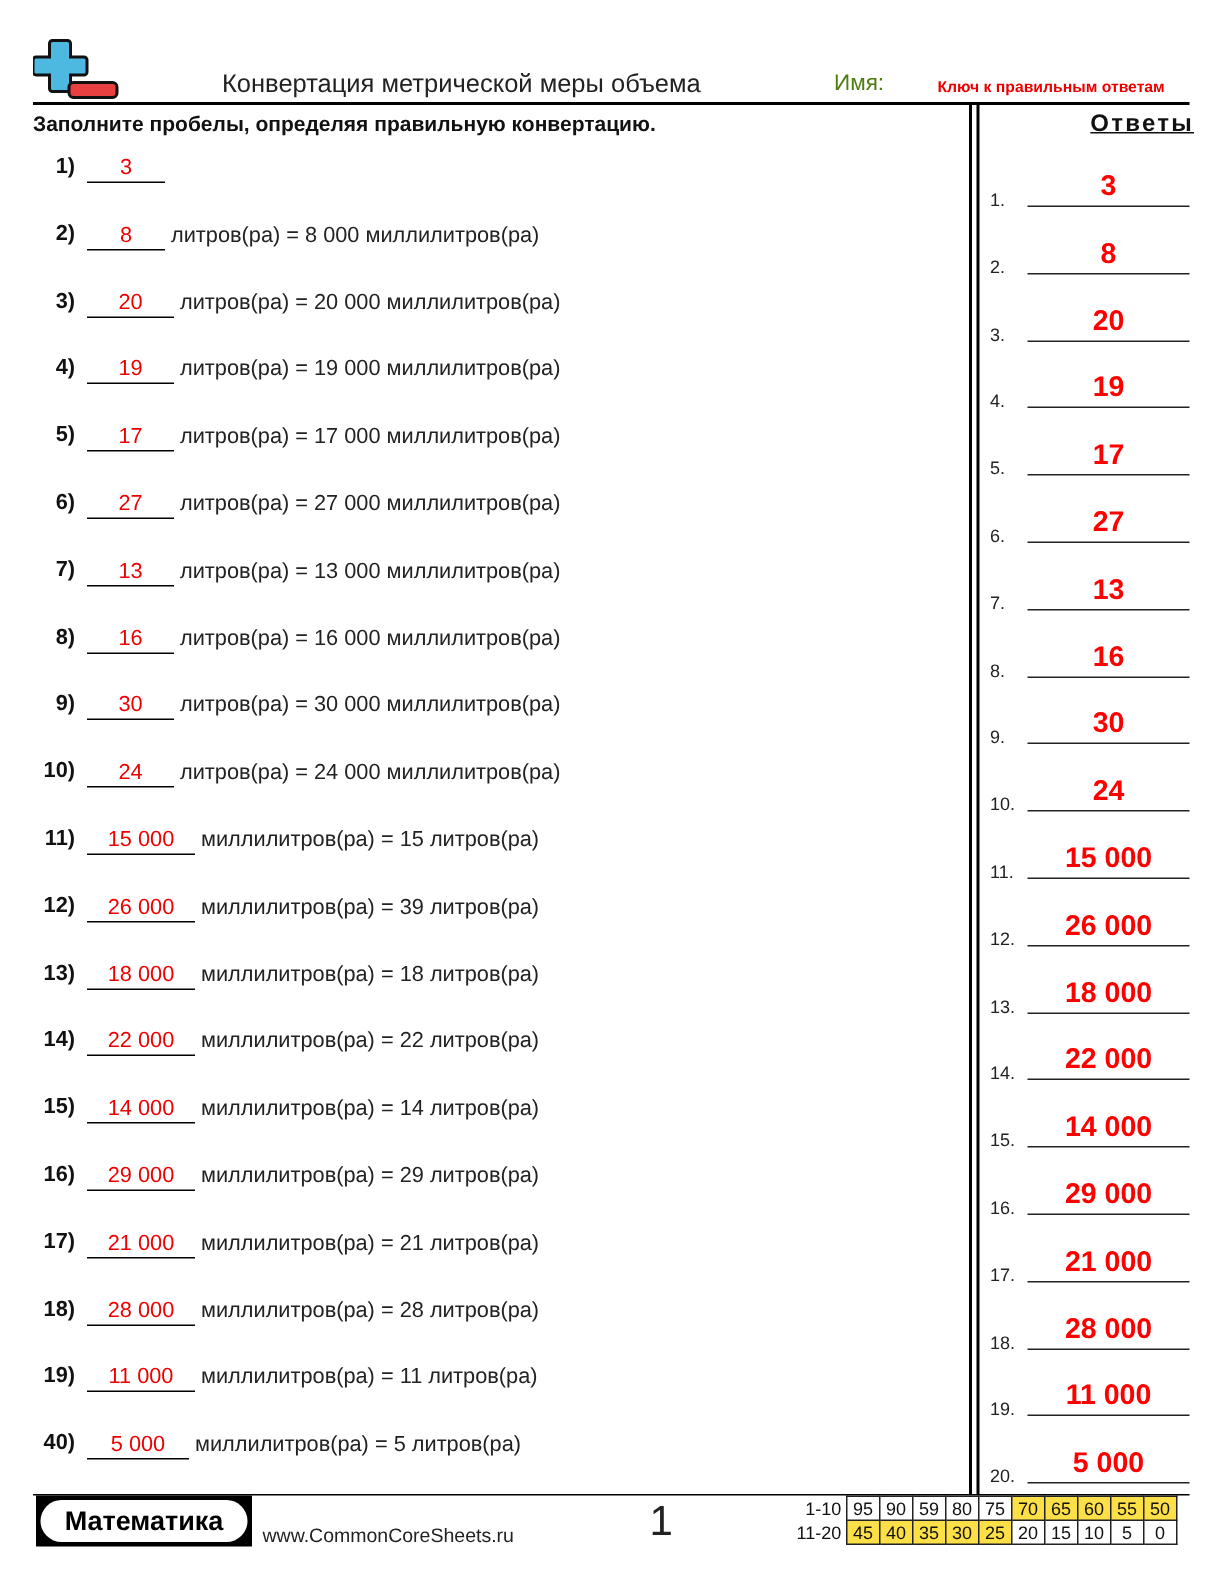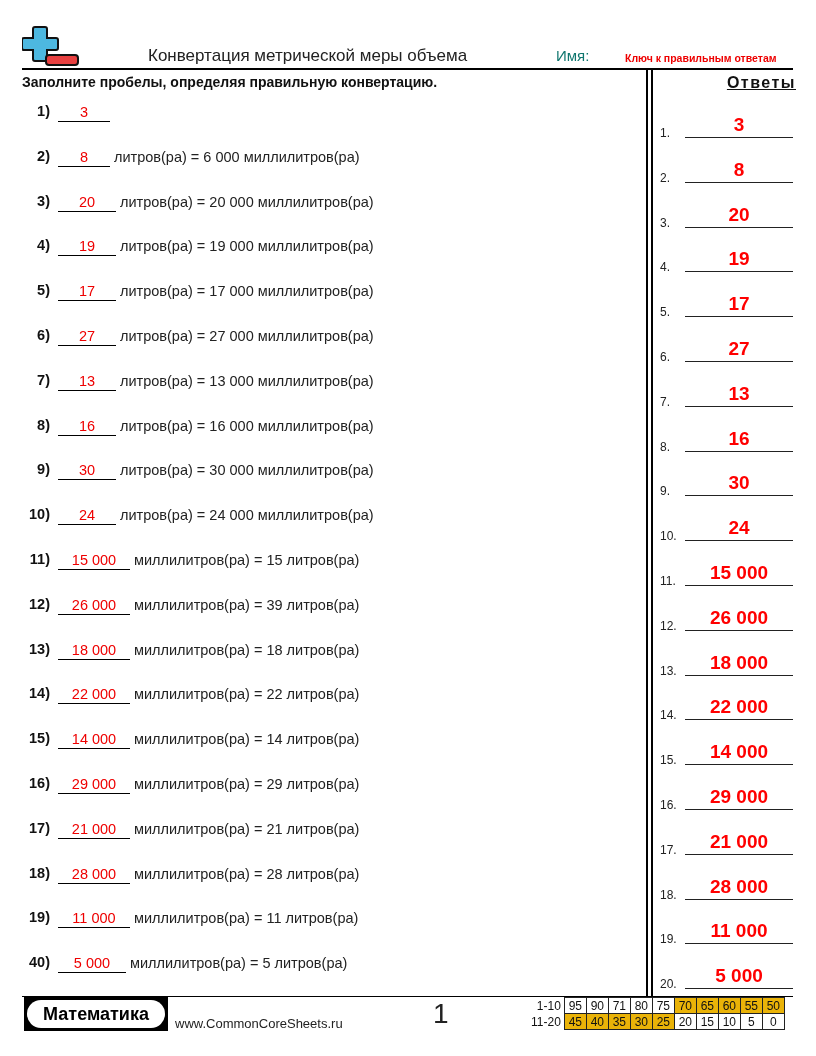--- a/index.html
+++ b/index.html
@@ -1,21 +1,21 @@
 <!DOCTYPE html>
 <html><head>
 <meta charset="utf-8">
 <style>
   html, body { margin:0; padding:0; background:#fff; }
   body { width:816px; height:1056px; position:relative; overflow:hidden;
          font-family:"Liberation Sans", "DejaVu Sans", sans-serif; color:#111; }
   .abs { position:absolute; }
   #logo { left:22px; top:25px; width:58px; height:42px; }
   #title { left:148px; top:46px; font-size:17px; color:#222; white-space:nowrap; }
-  #name-label { left:556px; top:47px; font-size:15px; color:#0f766e; }
+  #name-label { left:556px; top:47px; font-size:15px; color:#4d7c0f; }
   #name-value { left:625px; top:52px; font-size:10.5px; font-weight:bold; color:#e00; white-space:nowrap; }
   #header-rule { left:22px; top:68px; width:771px; height:2px; background:#000; }
   #instructions { left:22px; top:74px; font-size:14px; font-weight:bold; white-space:nowrap; }
   #divider-a { left:646px; top:68px; width:2px; height:928px; background:#000; }
   #divider-b { left:651px; top:68px; width:2px; height:928px; background:#000; }
   #answers-title { left:658px; top:74px; width:138px; text-align:right; font-size:16px; font-weight:bold;
                    letter-spacing:1.5px; text-decoration:underline; }
   .q-row { position:absolute; left:0; height:24px; font-size:14.5px; white-space:nowrap; }
   .q-num { position:absolute; right:0; width:50px; text-align:right; font-weight:bold; }
   .q-num-wrap { position:absolute; left:0; width:49px; top:0; }
@@ -28,21 +28,21 @@
            font-weight:bold; font-size:19px; }
   #footer-rule { left:22px; top:996px; width:771px; height:1px; background:#000; }
   #brand { left:24px; top:997px; width:144px; height:34px; background:#000; }
   #brand-pill { position:absolute; left:3px; top:3px; right:3px; bottom:3px; background:#fff; border-radius:15px;
                 font-weight:bold; font-size:18px; text-align:center; line-height:28px; color:#000; }
   #site { left:175px; top:1016px; font-size:13px; color:#222; }
   #page-num { left:433px; top:998px; font-size:28px; color:#222; }
   #score-table { left:528px; top:997px; border-collapse:collapse; font-size:12px; }
   #score-table td { border:1px solid #222; padding:0 3px; height:15px; text-align:center; min-width:15px; }
   #score-table td.lbl { border:none; text-align:right; padding-right:3px; }
-  #score-table td.hl { background:#eab308;text-align:center; }
+  #score-table td.hl { background:#fde047;text-align:center; }
 </style>
 </head>
 <body>
 
 <svg id="logo" class="abs" viewBox="0 0 58 42">
   <path d="M13 2 h10 a2 2 0 0 1 2 2 v9 h9 a2 2 0 0 1 2 2 v8 a2 2 0 0 1 -2 2 h-9 v9 a2 2 0 0 1 -2 2 h-10 a2 2 0 0 1 -2 -2 v-9 h-9 a2 2 0 0 1 -2 -2 v-8 a2 2 0 0 1 2 -2 h9 v-9 a2 2 0 0 1 2 -2z" fill="#4db8e0" stroke="#111" stroke-width="2"></path>
   <rect x="24" y="30" width="32" height="10" rx="3" fill="#e84040" stroke="#111" stroke-width="2"></rect>
 </svg>
 <div id="title" class="abs">Конвертация метрической меры объема</div>
 <div id="name-label" class="abs">Имя:</div>
@@ -59,21 +59,21 @@
       <span class="q-num-wrap">
         <span class="q-num" style="position:static;display:block;">1)</span>
       </span>
       <span class="q-blank" style="left:58px;width:52px;">3</span>
     </div>
     <div class="q-row" style="top: 147.8px; width: 640px;">
       <span class="q-num-wrap">
         <span class="q-num" style="position:static;display:block;">2)</span>
       </span>
       <span class="q-blank" style="left:58px;width:52px;">8</span>
-      <span class="q-text" style="left:114px;">литров(ра) = 6 000 миллилитров(ра)</span>
+      <span class="q-text" style="left:114px;">литров(ра) = 8 000 миллилитров(ра)</span>
     </div>
     <div class="q-row" style="top: 192.6px; width: 640px;">
       <span class="q-num-wrap">
         <span class="q-num" style="position:static;display:block;">3)</span>
       </span>
       <span class="q-blank" style="left:58px;width:58px;">20</span>
       <span class="q-text" style="left:120px;">литров(ра) = 20 000 миллилитров(ра)</span>
     </div>
     <div class="q-row" style="top: 237.4px; width: 640px;">
       <span class="q-num-wrap">
@@ -303,21 +303,21 @@
   <div id="brand-pill">Математика</div>
 </div>
 <div id="site" class="abs">www.CommonCoreSheets.ru</div>
 <div id="page-num" class="abs">1</div>
 <table id="score-table" class="abs">
     <tbody>
       <tr>
         <td class="lbl">1-10</td>
         <td class="">95</td>
         <td class="">90</td>
-        <td class="">71</td>
+        <td class="">59</td>
         <td class="">80</td>
         <td class="">75</td>
         <td class="hl">70</td>
         <td class="hl">65</td>
         <td class="hl">60</td>
         <td class="hl">55</td>
         <td class="hl">50</td>
       </tr>
       <tr>
         <td class="lbl">11-20</td>

